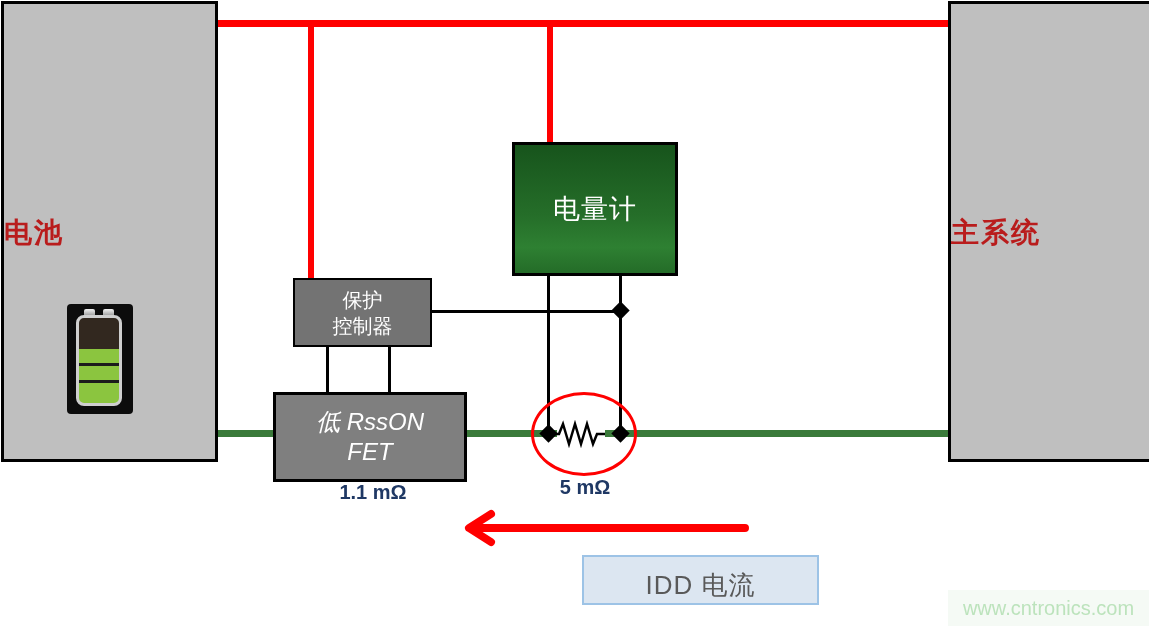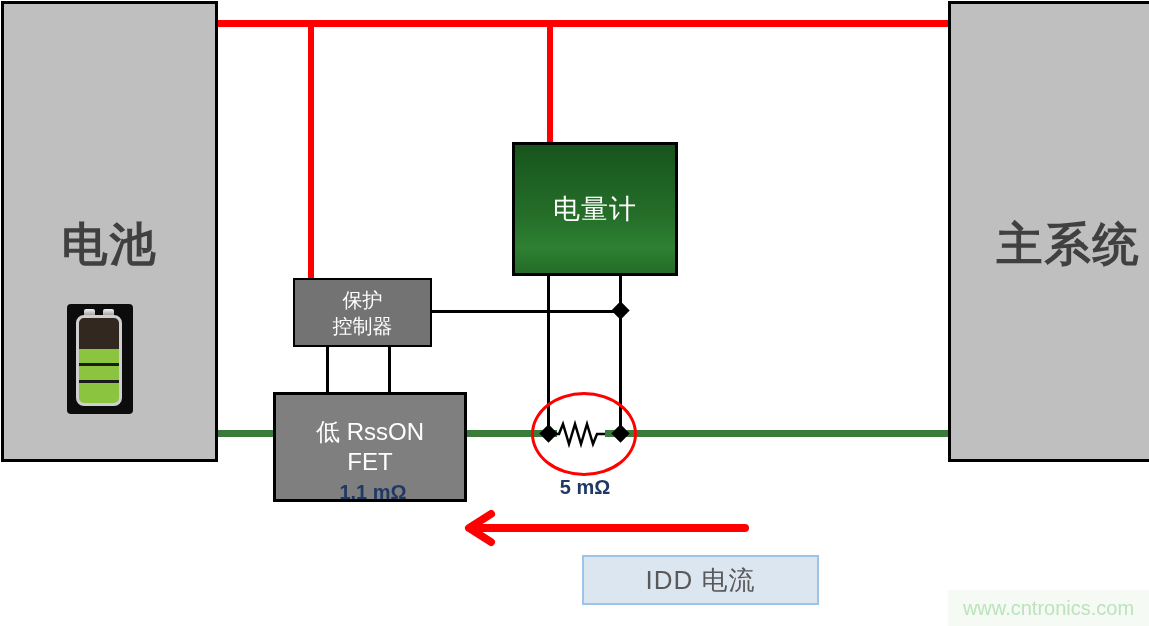--- a/index.html
+++ b/index.html
@@ -8,53 +8,53 @@
     overflow:hidden;font-family:"Liberation Sans","DejaVu Sans",sans-serif;
   }
   .abs{position:absolute;}
   .wire{position:absolute;z-index:1;}
   .blackwire{position:absolute;background:#000;z-index:2;}
   .node{position:absolute;width:13px;height:13px;background:#000;transform:rotate(45deg);z-index:3;}
   .block{
     position:absolute;background:#bfbfbf;border:3px solid #000;box-sizing:border-box;z-index:2;
   }
   .block-label{
-    position:absolute;left:0;right:0;text-align:center;
-    font-size:46px;font-weight:bold;color:#404040;letter-spacing:2px;
+    position:absolute;left:0;right:0;
+    font-size:28px;font-weight:bold;color:#b91c1c;letter-spacing:2px;
   }
   .ctrl{
     position:absolute;left:293px;top:278px;width:139px;height:69px;box-sizing:border-box;
     background:#3f3f3f;border:2px solid #000;z-index:3;
     display:flex;flex-direction:column;align-items:center;justify-content:center;
     color:#fff;font-size:20px;line-height:1.3;
   }
   .fet{
-    position:absolute;left:273px;top:392px;width:194px;height:110px;box-sizing:border-box;
+    position:absolute;left:273px;top:392px;width:194px;height:90px;box-sizing:border-box;
     background:#7f7f7f;border:3px solid #000;z-index:3;
     display:flex;flex-direction:column;align-items:center;justify-content:center;
-    color:#fff;font-size:24px;line-height:1.25;
+    color:#fff;font-size:24px;line-height:1.25;font-style:italic;
   }
   .gauge{
     position:absolute;left:512px;top:142px;width:166px;height:134px;box-sizing:border-box;
     background:linear-gradient(180deg,#17541c 0%,#256e29 55%,#2e8032 80%,#246c28 100%);
     border:3px solid #000;z-index:2;
     display:flex;align-items:center;justify-content:center;
     color:#fff;font-size:27px;letter-spacing:1px;
   }
   .value-label{
     position:absolute;text-align:center;font-weight:bold;font-size:20px;color:#1f3864;z-index:4;
   }
   .ellipse{
     position:absolute;left:531px;top:392px;width:106px;height:84px;box-sizing:border-box;
     border:3px solid #ff0000;border-radius:50%;z-index:4;background:transparent;
   }
   .idd-box{
     position:absolute;left:582px;top:555px;width:237px;height:50px;box-sizing:border-box;
     background:#dce6f1;border:2px solid #9dc3e6;z-index:2;
-    display:flex;align-items:center;justify-content:center;
+    display:flex;align-items:flex-end;justify-content:center;
     color:#595959;font-size:26px;letter-spacing:1px;
   }
   .batt-icon{
     position:absolute;left:63px;top:300px;width:66px;height:110px;
     background:#0c0c0c;border-radius:4px;z-index:3;
   }
   .batt-nub{
     position:absolute;top:5px;width:11px;height:8px;border-radius:2px;
     background:linear-gradient(180deg,#f2f2f2,#8a8a8a);
   }

